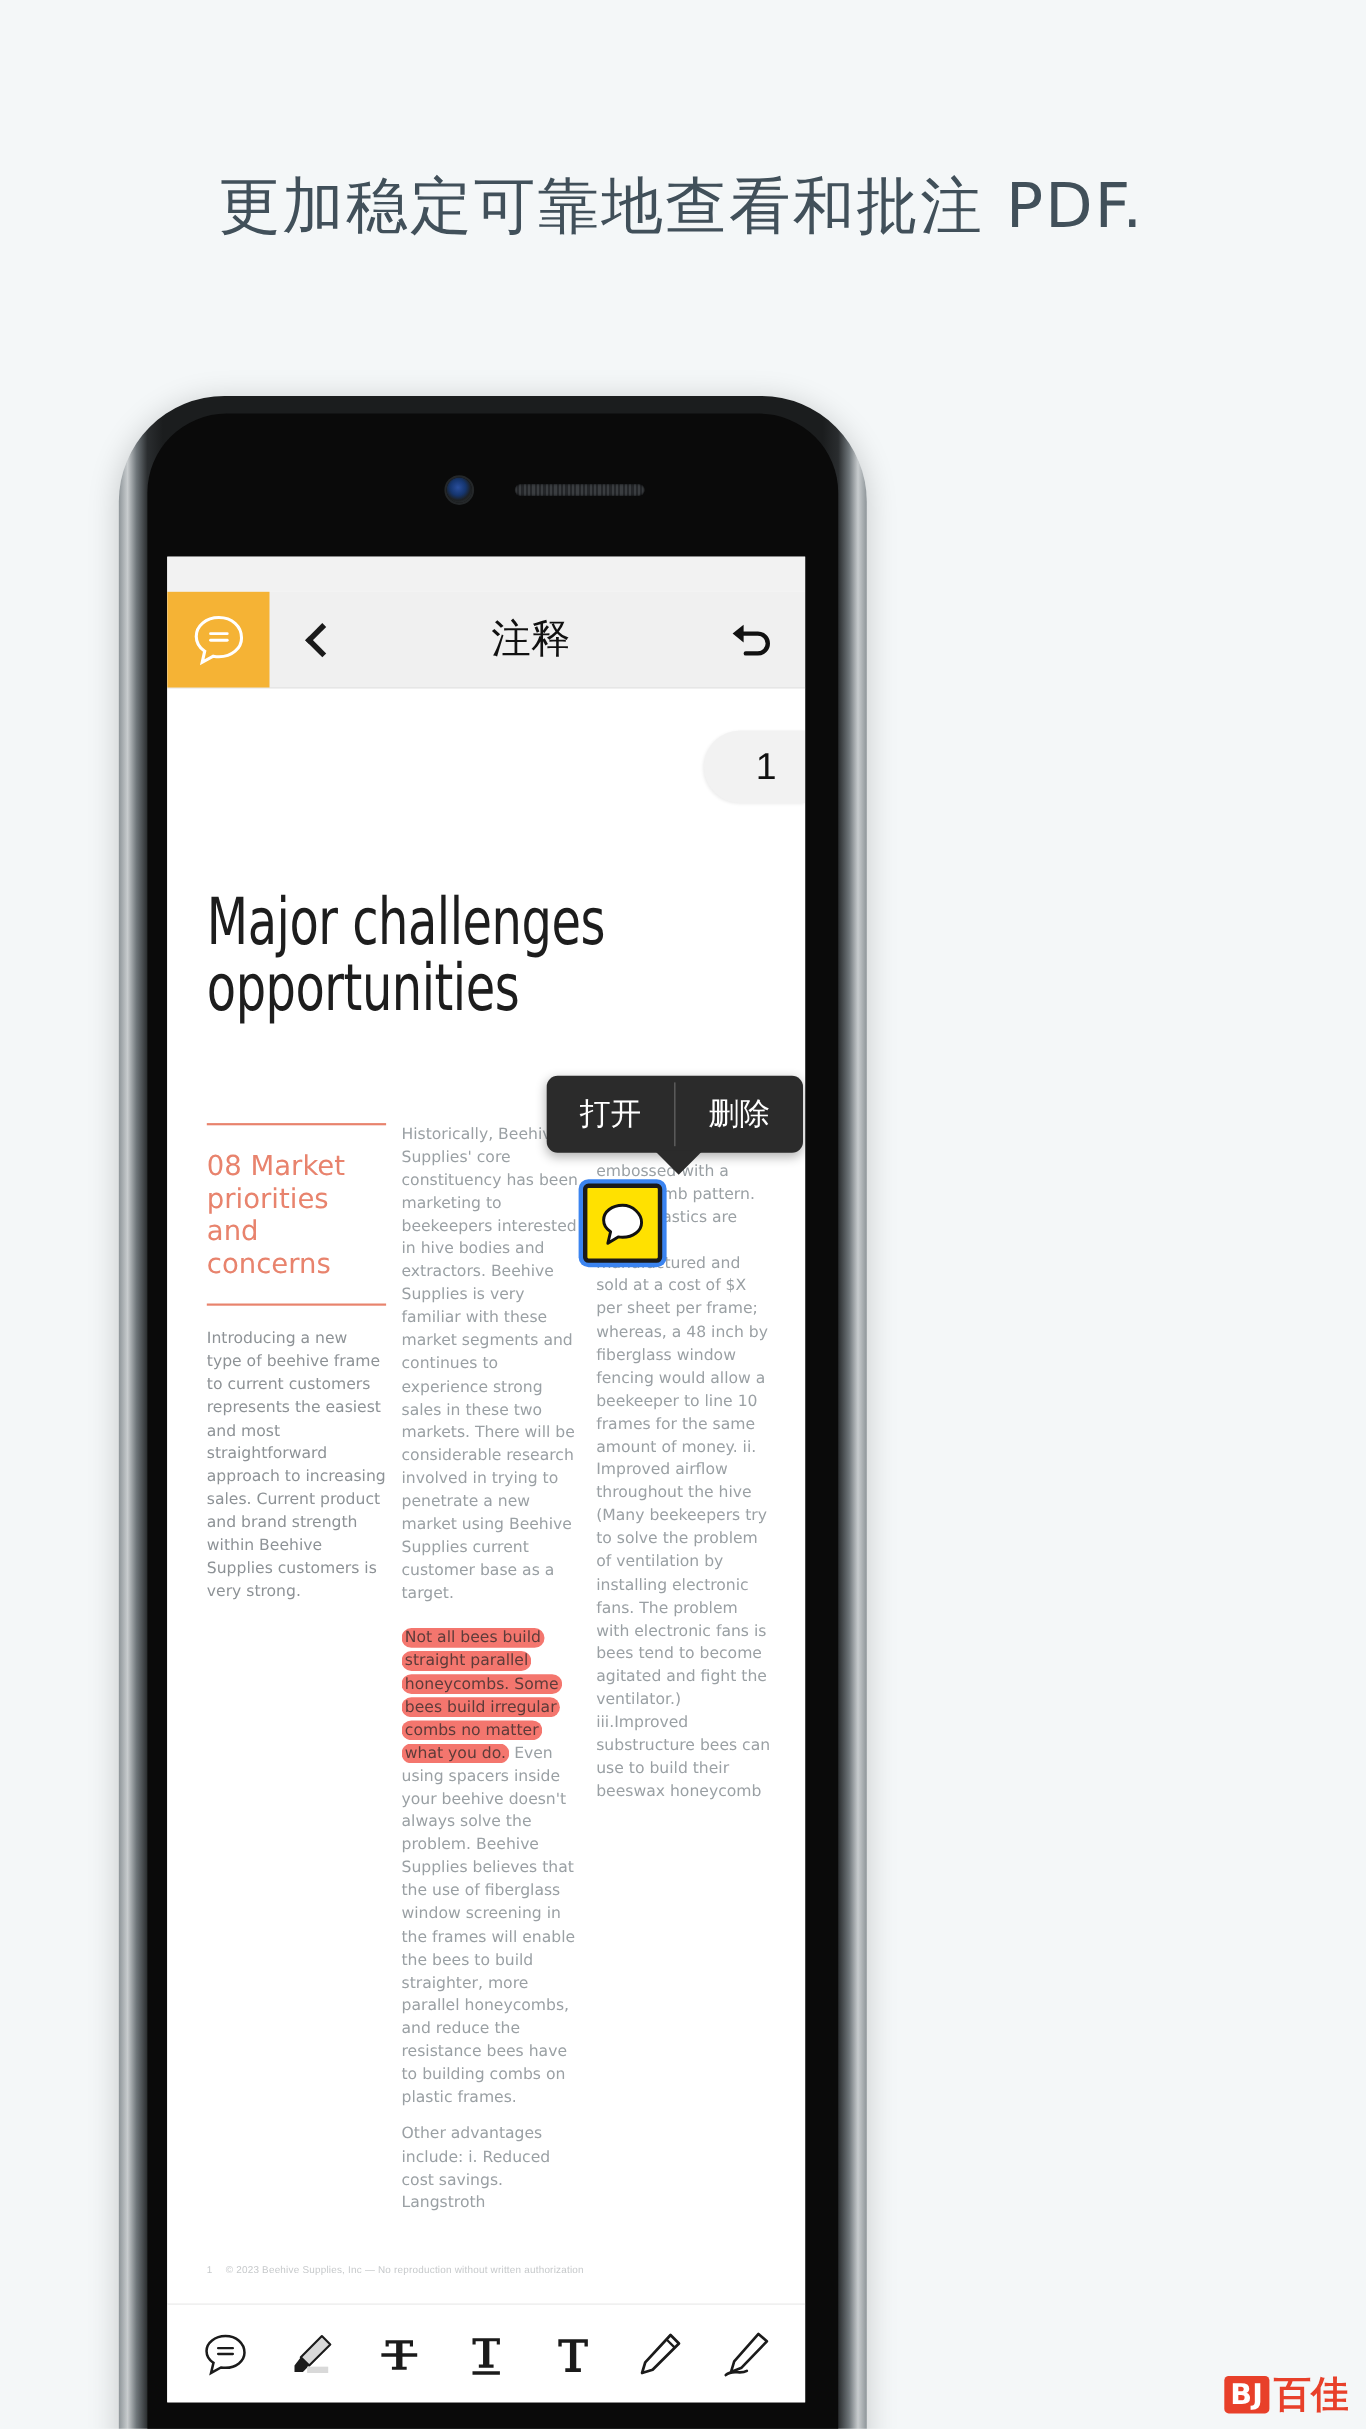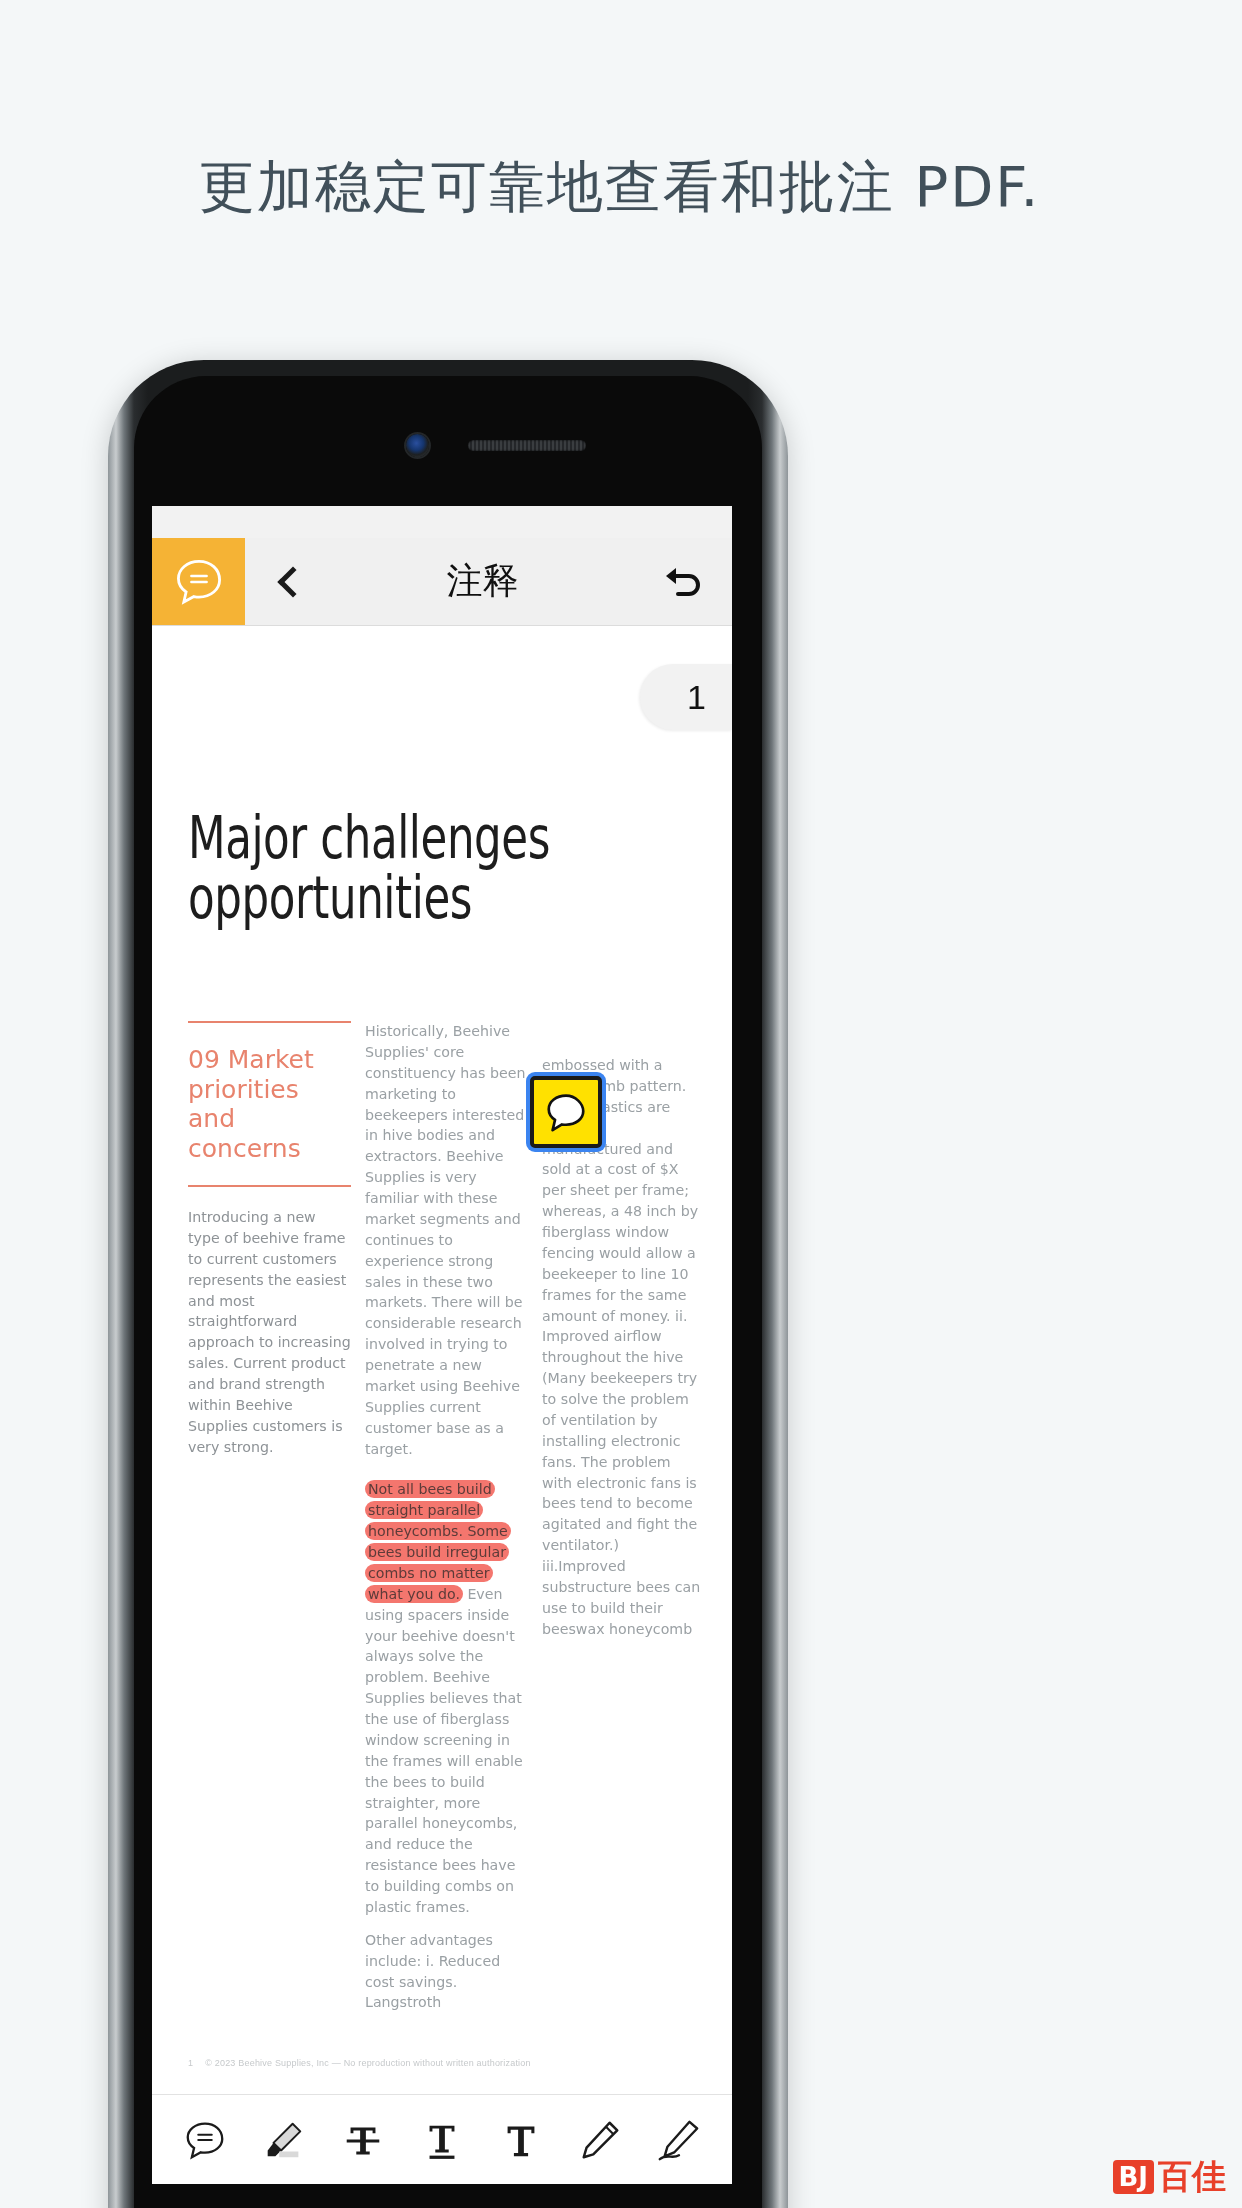--- a/index.html
+++ b/index.html
@@ -264,21 +264,21 @@
   <div class="pagearea">
 
     <div class="page-badge">1</div>
 
     <div class="doc-title">Major challenges opportunities</div>
 
     <div class="cols">
 
       <div class="col">
         <div class="rule-top"></div>
-        <div class="sec-head">09 Market priorities and concerns</div>
+        <div class="sec-head">08 Market priorities and concerns</div>
         <div class="rule-bot"></div>
         <div class="body-text">Introducing a new type of beehive frame to current customers represents the easiest and most straightforward approach to increasing sales. Current product and brand strength within Beehive Supplies customers is very strong.</div>
       </div>
 
       <div class="col">
         <div class="body-text mid" style="margin-bottom:20px">Historically, Beehive Supplies' core constituency has been marketing to beekeepers interested in hive bodies and extractors. Beehive Supplies is very familiar with these market segments and continues to experience strong sales in these two markets. There will be considerable research involved in trying to penetrate a new market using Beehive Supplies current customer base as a target.</div>
         <div class="body-text mid" style="margin-bottom:12px">
           <span class="hl">Not all bees build straight parallel honeycombs. Some bees build irregular combs no matter what you do.</span><span> Even using spacers inside your beehive doesn't always solve the problem. Beehive Supplies believes that the use of fiberglass window screening in the frames will enable the bees to build straighter, more parallel honeycombs, and reduce the resistance bees have to building combs on plastic frames.</span>
         </div>
         <div class="body-text mid">Other advantages include: i. Reduced cost savings. Langstroth</div>
@@ -287,20 +287,26 @@
       <div class="col">
         <div class="body-text mid" style="padding-top:34px">embossed with a honeycomb pattern. These plastics are specially manufactured and sold at a cost of $X per sheet per frame; whereas, a 48 inch by fiberglass window fencing would allow a beekeeper to line 10 frames for the same amount of money. ii. Improved airflow throughout the hive (Many beekeepers try to solve the problem of ventilation by installing electronic fans. The problem with electronic fans is bees tend to become agitated and fight the ventilator.) iii.Improved substructure bees can use to build their beeswax honeycomb</div>
       </div>
 
     </div>
 
     <div class="footer-note">
       <span class="pg">1</span><span>© 2023 Beehive Supplies, Inc — No reproduction without written authorization</span>
     </div>
 
+    <div class="popup">
+      <div class="popup-item">打开</div>
+      <div class="popup-sep"></div>
+      <div class="popup-item">删除</div>
+      <div class="popup-arrow"></div>
+    </div>
 
     <div class="note-anno">
       <svg viewBox="0 0 48 48">
         <path d="M24 7C14 7 6 13 6 21c0 4.5 2.6 8.5 6.6 11.1L10 43l9.8-6c1.4.2 2.8.3 4.2.3 10 0 18-6 18-14S34 7 24 7z" fill="#fff" stroke="#111" stroke-width="2.8" stroke-linejoin="round"></path>
       </svg>
     </div>
 
   </div>
 
   <div class="toolbar">

